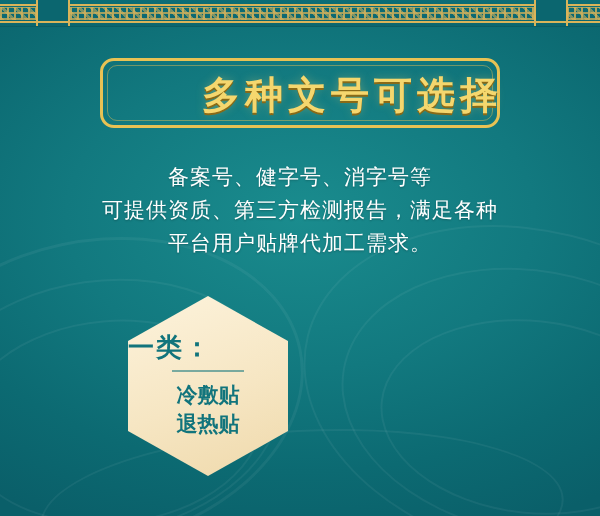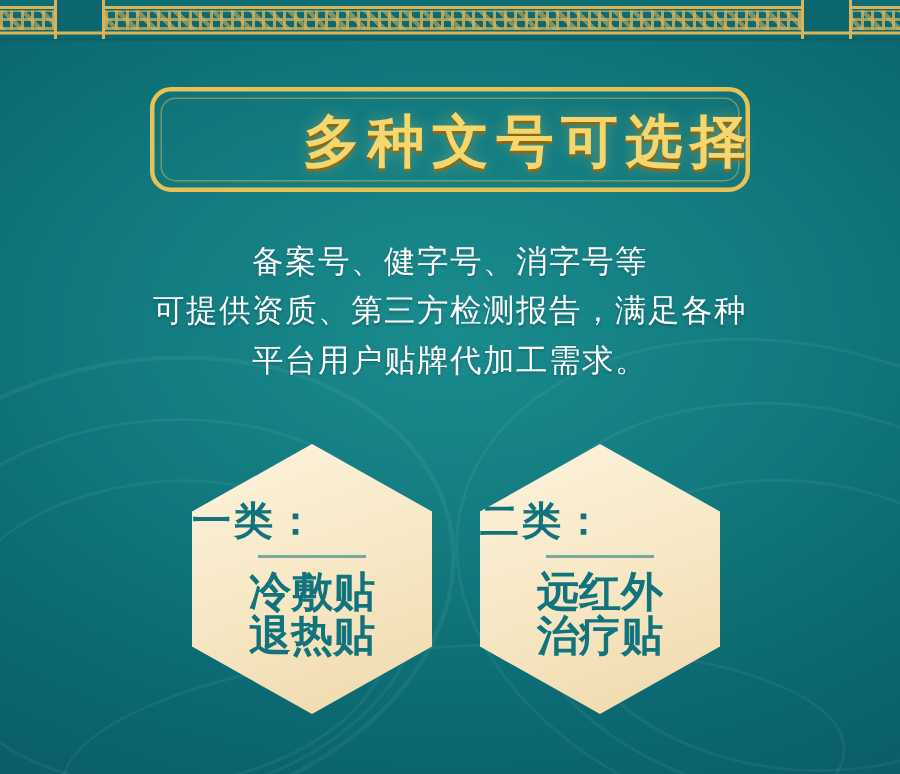--- a/index.html
+++ b/index.html
@@ -114,21 +114,21 @@
     position: absolute;
     left: 30px; top: 160px;
     width: 540px;
     text-align: center;
     color: #ffffff;
     font-size: 21px;
     line-height: 33px;
     letter-spacing: 1px;
     text-shadow: 0 1px 2px rgba(0,0,0,0.25);
   }
-  .desc .line { display: block; white-space: nowrap; font-family: Liberation Mono, monospace; }
+  .desc .line { display: block; white-space: nowrap; }
 
   
   .hex {
     position: absolute;
     width: 160px;
     height: 180px;
     background: linear-gradient(160deg, #fdf3dc 0%, #f6e6c3 55%, #efd9ab 100%);
     clip-path: polygon(50% 0%, 100% 25%, 100% 75%, 50% 100%, 0% 75%, 0% 25%);
     filter: drop-shadow(0 3px 6px rgba(0,0,0,0.25));
   }
@@ -146,21 +146,21 @@
     position: absolute;
     top: 74px; left: 44px;
     width: 72px; height: 2px;
     background: #11747c;
     opacity: 0.55;
   }
   .hex .hx-body {
     position: absolute;
     top: 84px; left: 0; width: 160px;
     text-align: center;
-    font-size: 28px;
+    font-size: 21px;
     line-height: 29px;
     color: #11747c;
     font-weight: bold;
   }
   .hex .hx-body .l { display: block; }
 </style>
 </head>
 <body>
 
 <div id="page">
@@ -195,22 +195,14 @@
 
   <div class="hex left">
     <div class="hx-head">一类：</div>
     <div class="hx-rule"></div>
     <div class="hx-body">
       <span class="l">冷敷贴</span>
       <span class="l">退热贴</span>
     </div>
   </div>
 
-  <div class="hex right">
-    <div class="hx-head">二类：</div>
-    <div class="hx-rule"></div>
-    <div class="hx-body">
-      <span class="l">远红外</span>
-      <span class="l">治疗贴</span>
-    </div>
-  </div>
 
 </div>
 
 </body></html>

